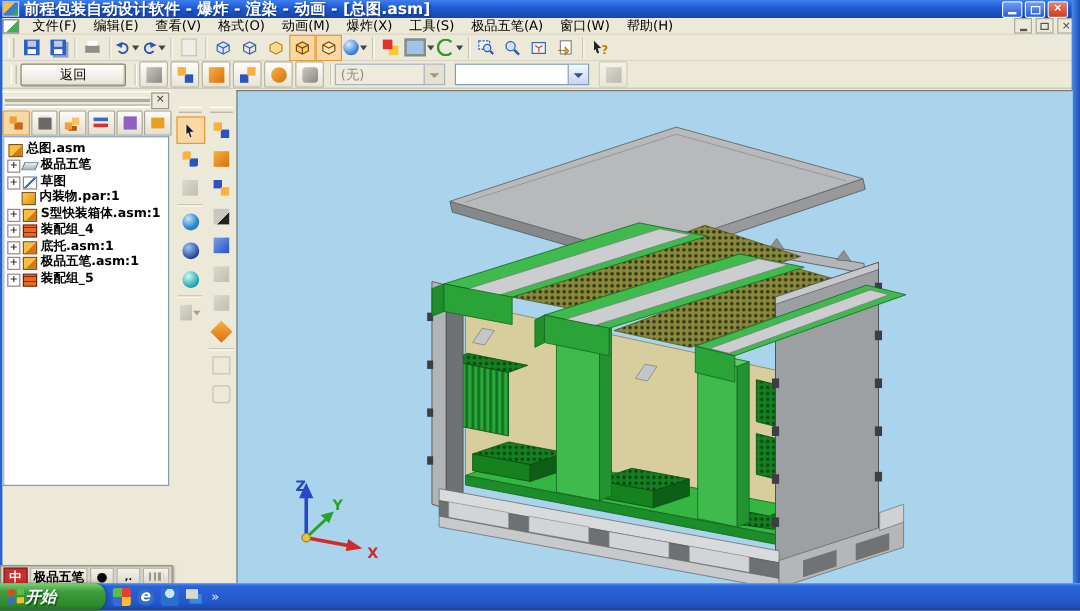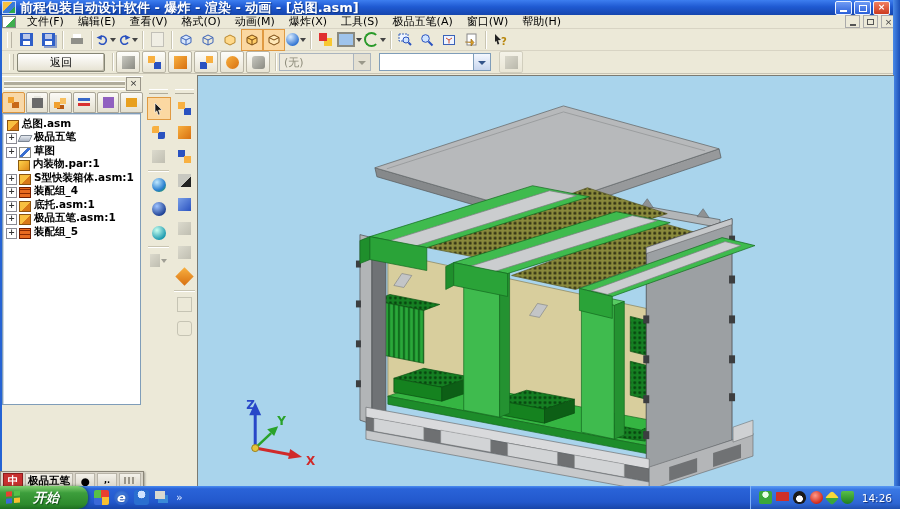--- a/index.html
+++ b/index.html
@@ -166,21 +166,21 @@
   .imezh{width:14px;background:#c83030;color:#fff;font-weight:bold;border-color:#8a1c1c;}
   .imekbd{width:16px;background:
     repeating-linear-gradient(90deg,#9a968a 0 2px,#e8e4d8 2px 4px) center/12px 7px no-repeat,
     linear-gradient(#f4f2ea,#d8d4c8);}
   
   .taskbar{position:absolute;left:0;top:486px;width:900px;height:23px;
     background:linear-gradient(180deg,#4a8cf0 0%,#2a63d8 12%,#2258cc 70%,#1845a8 100%);
     display:flex;align-items:center;}
   .startbtn{height:23px;width:88px;border-radius:0 10px 10px 0;
     background:linear-gradient(180deg,#7fce6f 0%,#3d9e3c 30%,#2d8a2c 80%,#1e6e20 100%);
-    box-shadow:1px 0 3px #0a3a0a88;display:flex;align-items:center;gap:12px;
+    box-shadow:1px 0 3px #0a3a0a88;display:flex;align-items:center;gap:0;
     padding-left:6px;box-sizing:border-box;}
   .flag{width:15px;height:13px;flex:0 0 auto;transform:skewY(-5deg);
     background:linear-gradient(#e84030,#e84030) 0 0/6px 5px no-repeat,
     linear-gradient(#58c048,#58c048) 8px 0/6px 5px no-repeat,
     linear-gradient(#3a68d8,#3a68d8) 0 7px/6px 5px no-repeat,
     linear-gradient(#f8c030,#f8c030) 8px 7px/6px 5px no-repeat;}
   .startlbl{color:#fff;font-weight:bold;font-size:13px;font-style:italic;
     text-shadow:1px 1px 1px #14501a;}
   .qlaunch{display:flex;align-items:center;gap:5px;padding:0 6px;}
   .qico{width:15px;height:15px;}
@@ -689,24 +689,15 @@
       <span class="flag"></span>
       <span class="startlbl">开始</span>
     </div>
     <div class="qlaunch">
       <span class="qico q1"></span>
       <span class="qico q2">e</span>
       <span class="qico q3"></span>
       <span class="qico q4"></span>
       <span class="chev">»</span>
     </div>
-    <div class="tray">
-      <span class="trico tr1"></span>
-      <span class="trico tr2"></span>
-      <span class="trico tr3"></span>
-      <span class="trico tr4"></span>
-      <span class="trico tr5"></span>
-      <span class="trico tr6"></span>
-      <span class="clock">14:26</span>
-    </div>
   </div>
 
 </div>
 
 </body></html>

